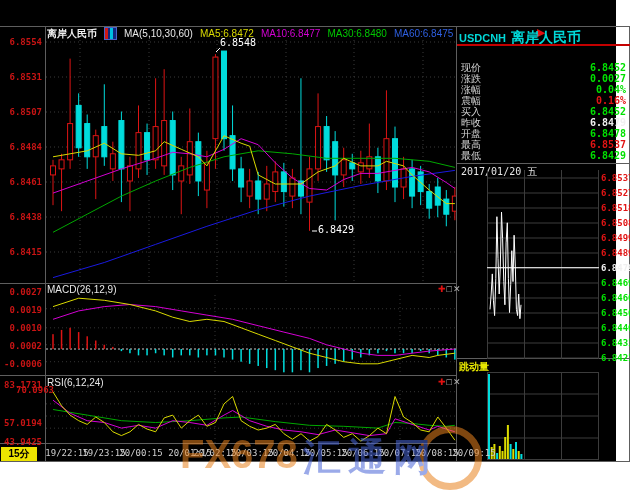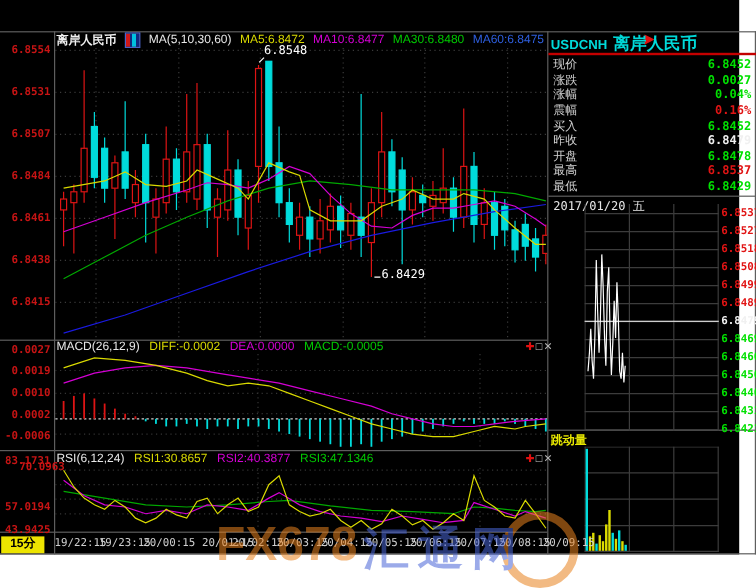--- a/index.html
+++ b/index.html
@@ -33,21 +33,21 @@
   #period-btn{position:absolute;left:1px;top:447px;width:36px;height:14px;background:#ede400;color:#000;
               font-weight:bold;font-size:10px;text-align:center;line-height:14px;z-index:6}
   .tlab{position:absolute;top:448px;transform:translateX(-50%);font-size:9px;color:#cfcfcf;
         font-family:"DejaVu Sans Mono",monospace;z-index:6;white-space:nowrap}
   
   #rp-header{position:absolute;left:459px;top:28px;color:#00d9d9;white-space:nowrap}
   #rp-header .sym{font-size:11px;font-weight:bold;margin-right:5px}
   #rp-header .nm{font-size:14px;font-weight:bold}
   #rp-redline{position:absolute;left:457px;top:44px;width:173px;height:2px;background:#c40000}
   #rp-rows{position:absolute;left:457px;top:49px;width:171px;height:112px;
-           display:flex;flex-direction:column;justify-content:space-between}
+           display:flex;flex-direction:column;justify-content:flex-end}
   .qrow{display:flex;justify-content:space-between;height:11px;line-height:11px;padding:0 2px 0 4px}
   .qrow .ql{font-size:10px;color:#d2d2d2}
   .qrow .qv{font-size:10px;font-weight:bold;font-family:"DejaVu Sans Mono",monospace}
   #rp-date{position:absolute;left:461px;top:165px;font-size:10px;color:#e6e6e6;
            font-family:"DejaVu Sans Mono",monospace}
   .sclab{position:absolute;left:601px;font-size:9px;font-weight:bold;line-height:10px;
          font-family:"DejaVu Sans Mono",monospace}
   #rp-vol-label{position:absolute;left:459px;top:360px;font-size:10px;font-weight:bold;color:#e6e600}
   
   #watermark{position:absolute;left:170px;top:430px;width:372px;height:54px;opacity:.55;z-index:9;pointer-events:none}
@@ -217,21 +217,20 @@
       <polyline points="7.0,153.1 41.2,141.0 75.4,128.9 109.6,118.3 126.7,112.3 143.8,113.8 160.9,116.8 178.0,109.3 195.1,98.7 212.2,104.7 229.3,122.8 246.4,138.0 263.5,148.5 280.6,150.0 297.7,139.5 314.8,133.4 331.9,133.4 349.0,130.4 366.1,127.4 383.2,131.9 400.3,142.5 408.9,148.5" fill="none" stroke="#d400d4" stroke-width="1"></polyline>
       <polyline points="7.0,116.8 41.2,110.8 58.3,103.2 75.4,113.8 92.5,115.3 109.6,110.8 118.2,101.7 135.3,109.3 152.4,116.8 160.9,125.9 178.0,95.7 195.1,103.2 203.7,106.2 212.2,134.9 229.3,144.0 255.0,144.0 272.1,131.9 289.2,125.9 297.7,118.3 314.8,125.9 331.9,125.9 340.5,121.3 357.6,125.9 366.1,134.9 383.2,150.0 400.3,163.6 408.9,163.6" fill="none" stroke="#d9d900" stroke-width="1"></polyline>
       <line x1="174" y1="8" x2="170" y2="12" stroke="#fff"></line>
       <line x1="266" y1="191" x2="271" y2="191" stroke="#fff"></line>
     </svg>
   <div class="anno" id="anno-high" style="left:220px;top:38px">6.8548</div>
   <div class="anno" id="anno-low" style="left:318px;top:225px">6.8429</div>
 
   <div class="phead" style="top:284px">
     <span>MACD(26,12,9)</span>
-    <span id="macd-items"><span style="color: rgb(217, 217, 0); margin-right: 8px;">DIFF:-0.0002</span><span style="color: rgb(212, 0, 212); margin-right: 8px;">DEA:0.0000</span><span style="color: rgb(0, 200, 0); margin-right: 8px;">MACD:-0.0005</span></span>
   </div>
   <div class="win-controls" style="top:284px">
     <span class="plus">✚</span><span class="box">□</span><span class="close">✕</span>
   </div>
   <svg id="macd-svg" style="left:46px;top:295px" width="410" height="79">
       <line x1="0" x2="410" y1="13.745762711864408" y2="13.745762711864408" stroke="#343434" stroke-dasharray="1,3"></line>
       <line x1="0" x2="410" y1="32.813559322033896" y2="32.813559322033896" stroke="#343434" stroke-dasharray="1,3"></line>
       <line x1="0" x2="410" y1="49.76271186440678" y2="49.76271186440678" stroke="#343434" stroke-dasharray="1,3"></line>
       <line x1="0" x2="410" y1="66.71186440677965" y2="66.71186440677965" stroke="#343434" stroke-dasharray="1,3"></line>
       <line x1="169" x2="169" y1="0" y2="79" stroke="#343434" stroke-dasharray="1,3"></line>
@@ -284,21 +283,20 @@
       <rect x="382.45000000000005" y="54" width="1.5" height="4.237288135593218" fill="#00dcdc"></rect>
       <rect x="391.00000000000006" y="54" width="1.5" height="6.355932203389827" fill="#00dcdc"></rect>
       <rect x="399.55" y="54" width="1.5" height="8.474576271186443" fill="#00dcdc"></rect>
       <rect x="408.1" y="54" width="1.5" height="10.593220338983045" fill="#00dcdc"></rect>
       <polyline points="7.0,24.3 32.7,15.9 58.3,11.6 84.0,9.5 109.6,11.6 135.3,15.9 160.9,20.1 186.6,24.3 212.2,30.7 237.9,37.1 263.5,43.4 280.6,49.8 297.7,54.0 314.8,58.2 331.9,60.4 349.0,60.4 366.1,58.2 383.2,56.1 408.9,54.0" fill="none" stroke="#d400d4" stroke-width="1"></polyline>
       <polyline points="7.0,11.6 32.7,3.2 58.3,5.3 84.0,9.5 109.6,15.9 126.7,22.2 143.8,26.5 160.9,24.3 178.0,26.5 195.1,32.8 212.2,39.2 229.3,45.5 246.4,51.9 263.5,58.2 280.6,62.5 297.7,66.7 314.8,68.8 331.9,68.8 349.0,64.6 366.1,60.4 383.2,62.5 391.8,60.4 408.9,58.2" fill="none" stroke="#d9d900" stroke-width="1"></polyline>
     </svg>
 
   <div class="phead" style="top:377px">
     <span>RSI(6,12,24)</span>
-    <span id="rsi-items"><span style="color: rgb(217, 217, 0); margin-right: 8px;">RSI1:30.8657</span><span style="color: rgb(212, 0, 212); margin-right: 8px;">RSI2:40.3877</span><span style="color: rgb(0, 200, 0); margin-right: 8px;">RSI3:47.1346</span></span>
   </div>
   <div class="win-controls" style="top:377px">
     <span class="plus">✚</span><span class="box">□</span><span class="close">✕</span>
   </div>
   <svg id="rsi-svg" style="left:46px;top:390px" width="410" height="53">
       <line x1="0" x2="410" y1="1.6986964912280653" y2="1.6986964912280653" stroke="#343434" stroke-dasharray="1,3"></line>
       <line x1="0" x2="410" y1="13.857826315789474" y2="13.857826315789474" stroke="#343434" stroke-dasharray="1,3"></line>
       <line x1="0" x2="410" y1="26.01704912280702" y2="26.01704912280702" stroke="#343434" stroke-dasharray="1,3"></line>
       <line x1="0" x2="410" y1="38.17627192982456" y2="38.17627192982456" stroke="#343434" stroke-dasharray="1,3"></line>
       <line x1="169" x2="169" y1="0" y2="53" stroke="#343434" stroke-dasharray="1,3"></line>

